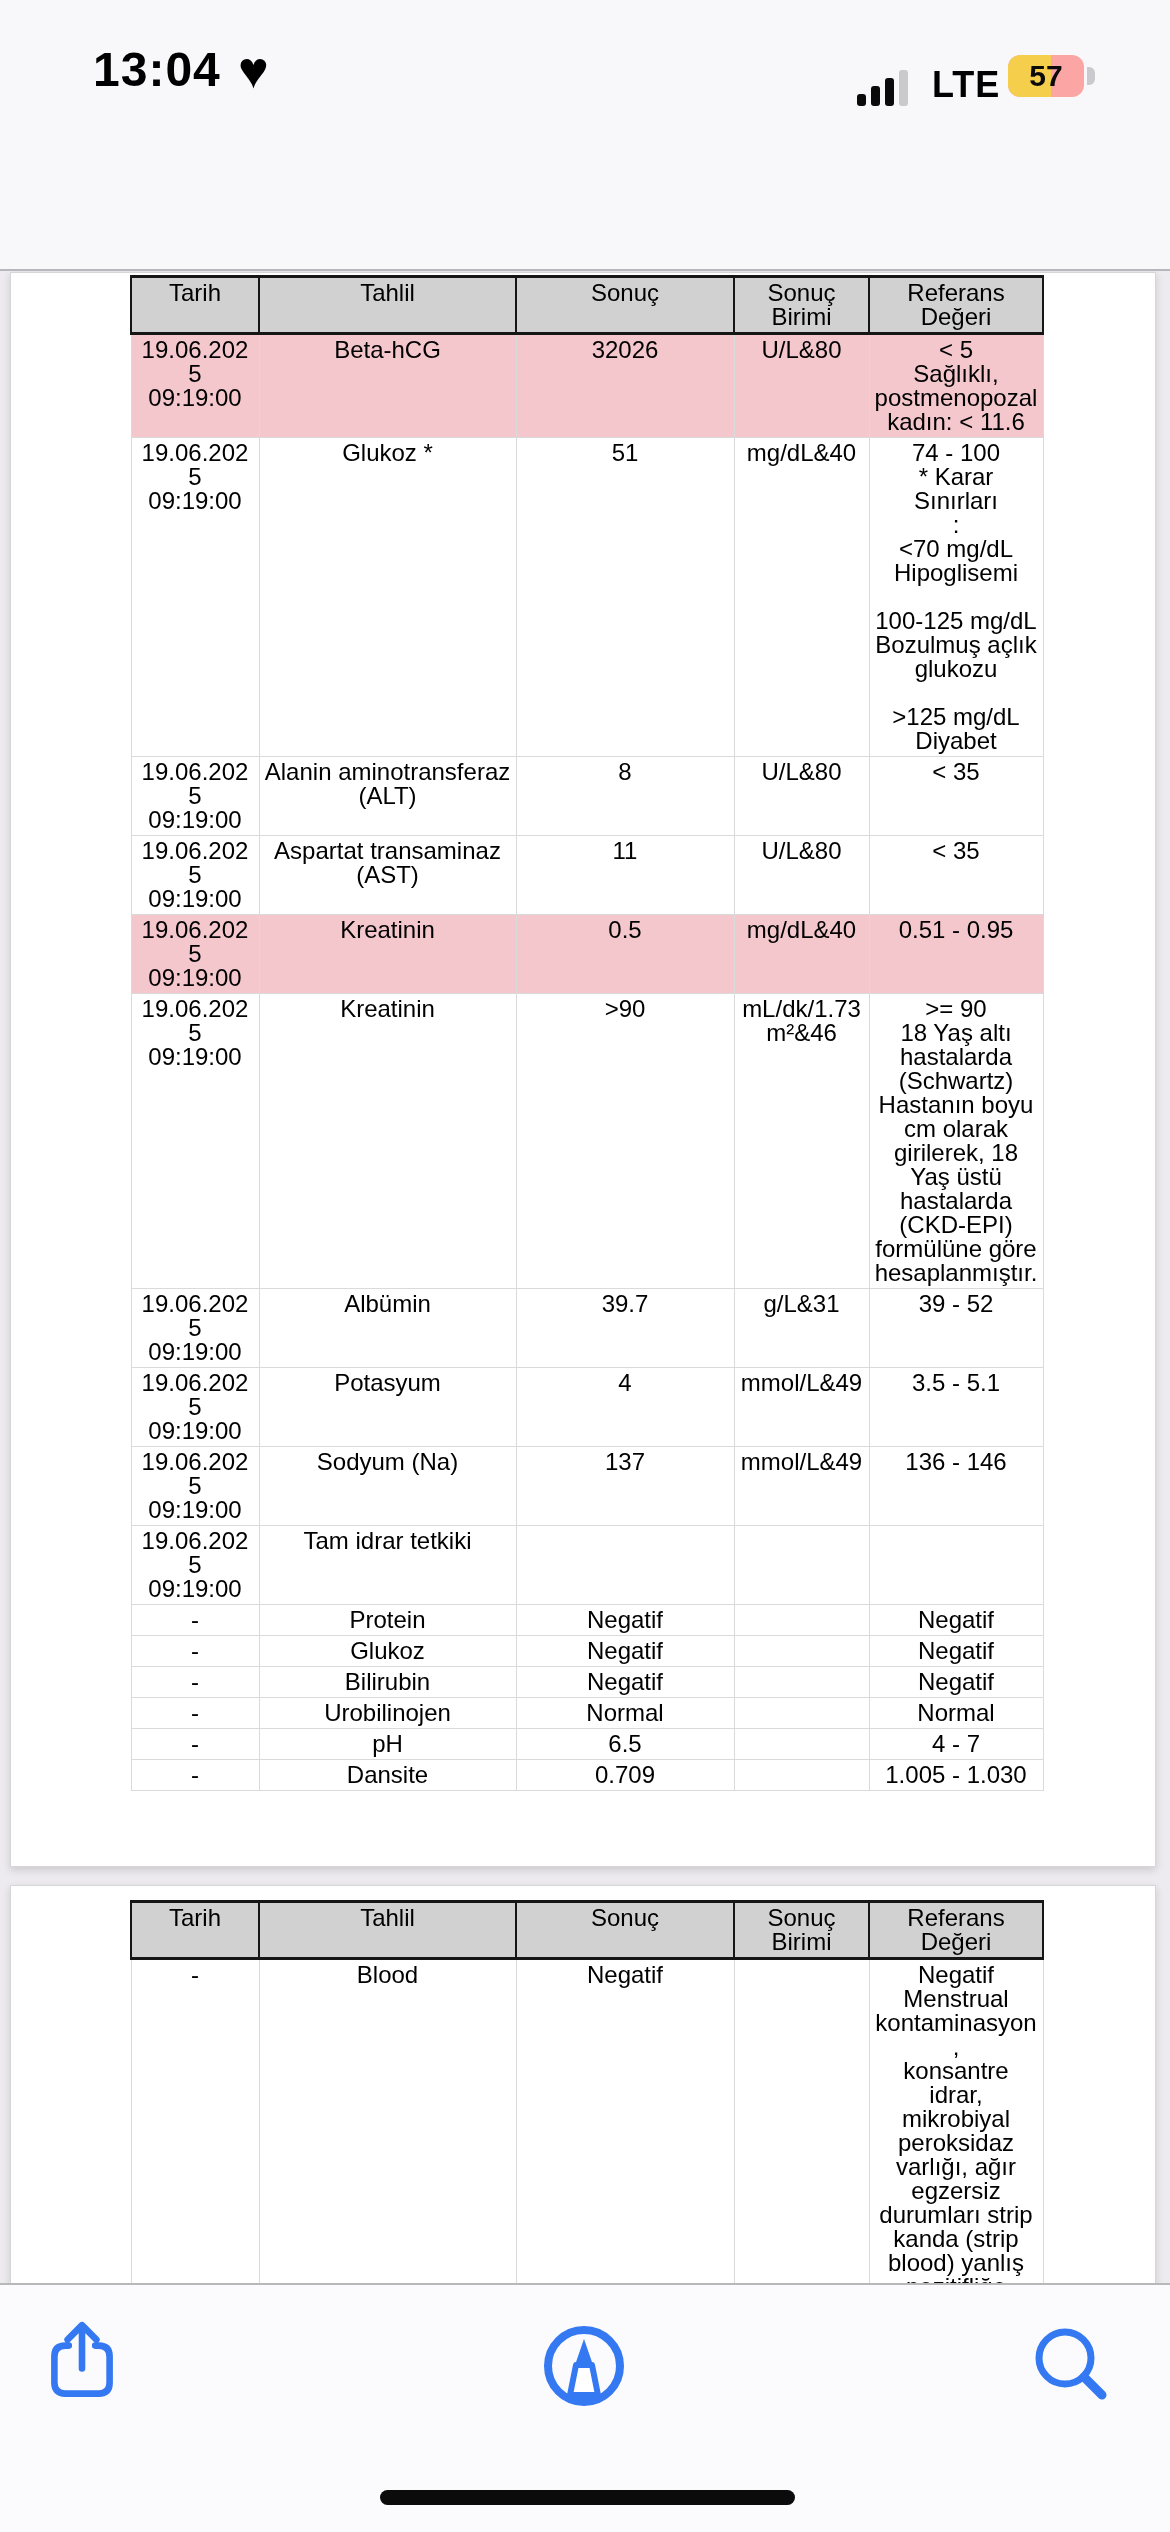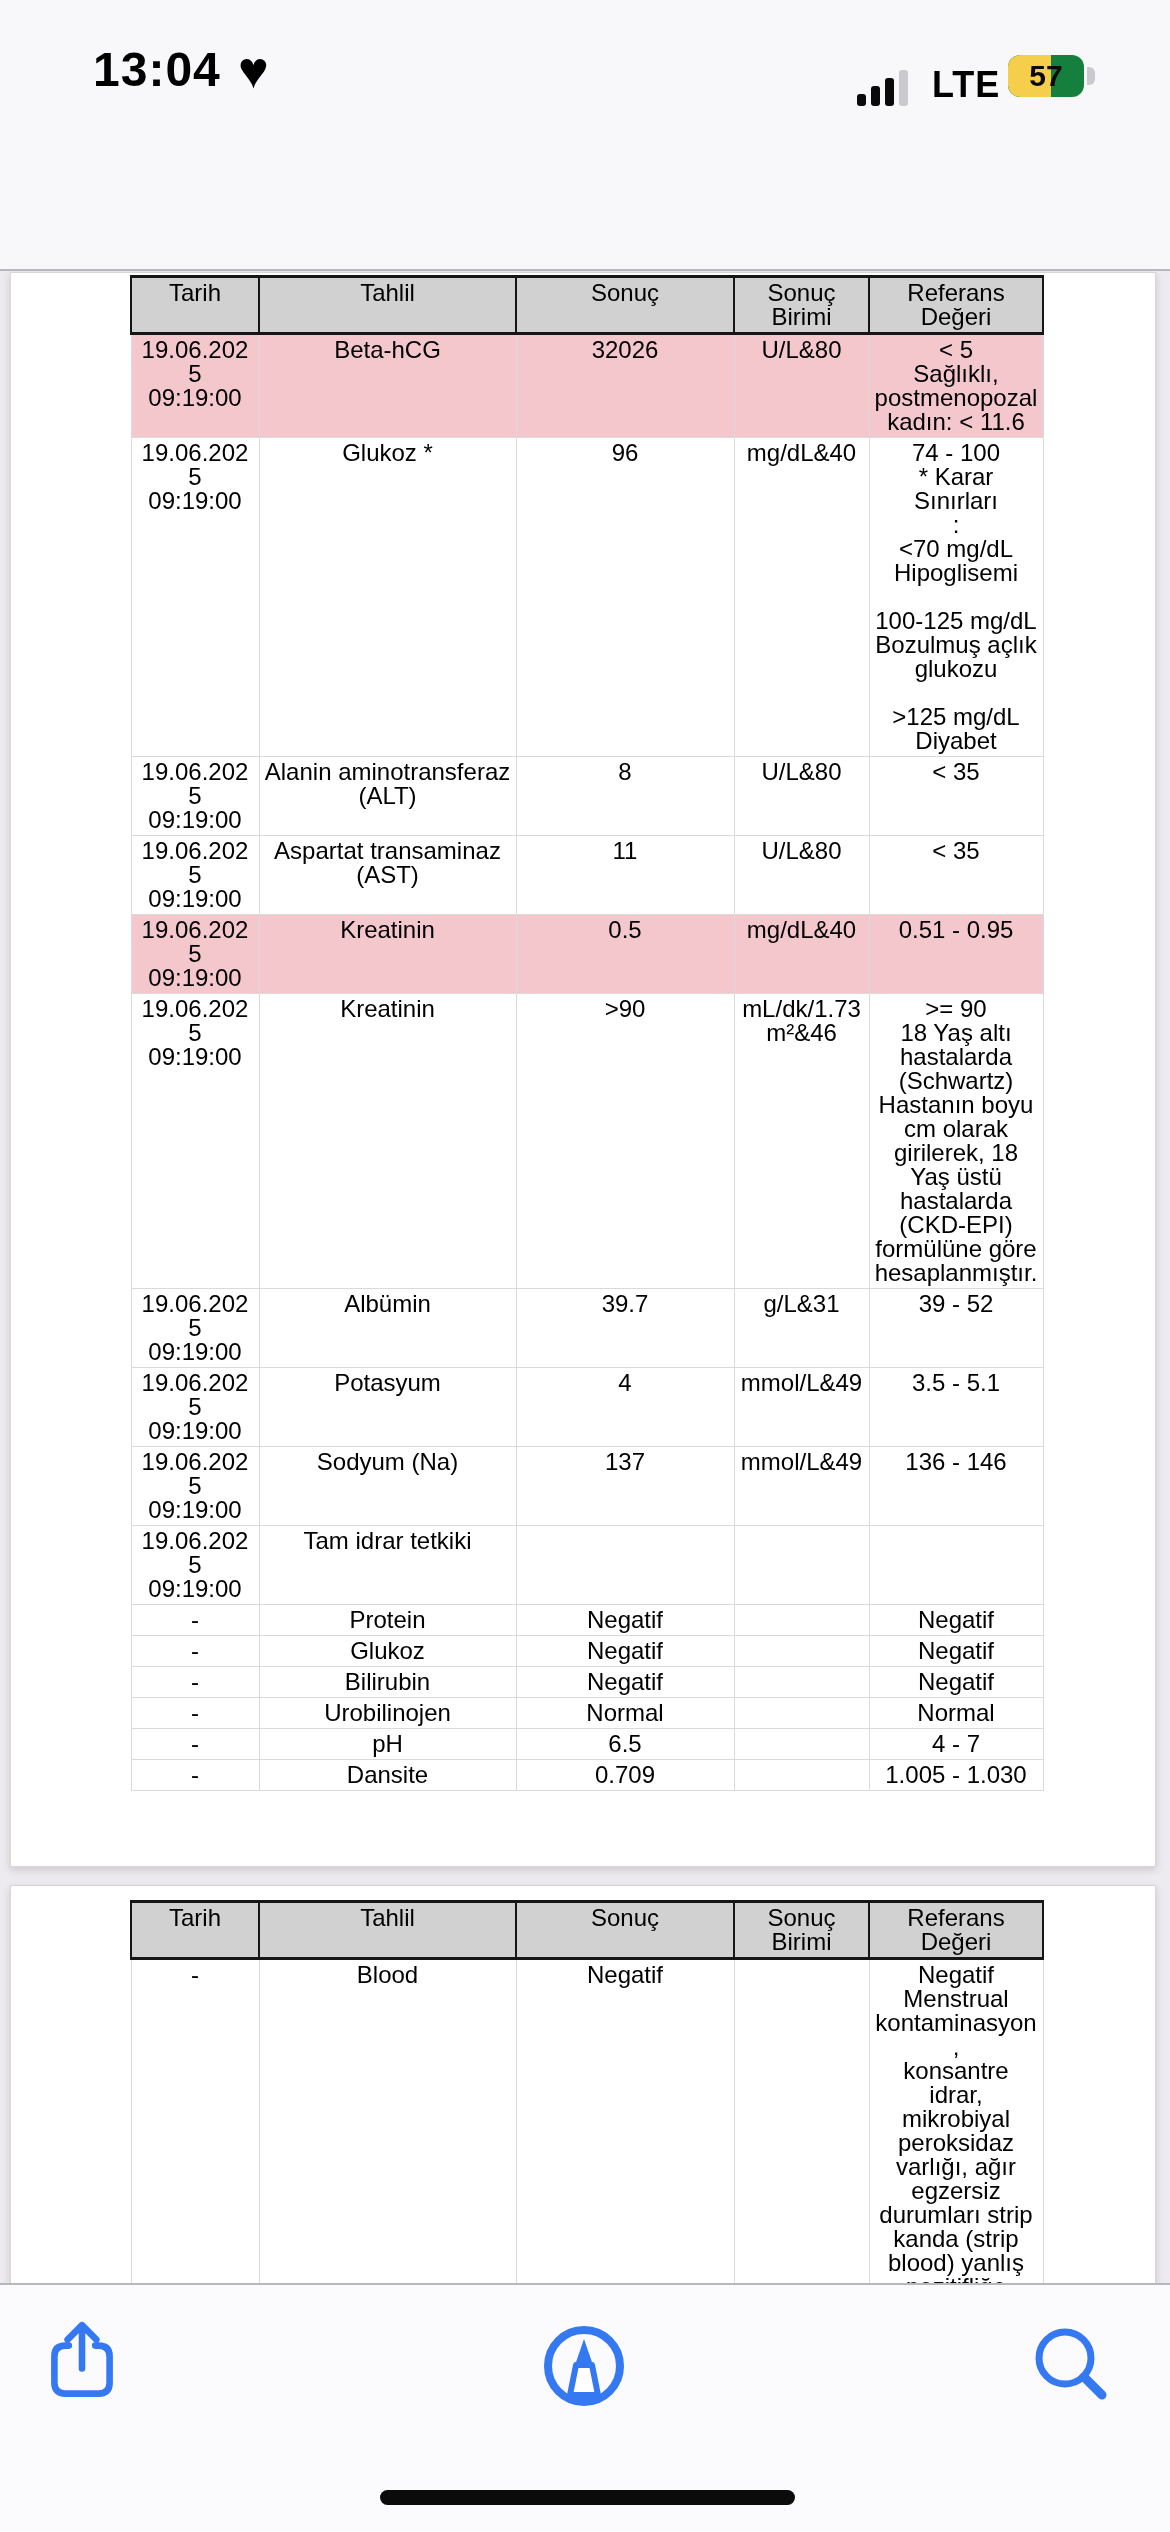--- a/index.html
+++ b/index.html
@@ -14,21 +14,21 @@
   .top-chrome{position:absolute;top:0;left:0;width:1170px;height:271px;background:#f8f7f9;z-index:30;padding-left:14px;}
   .hairline{position:absolute;left:0;width:100%;height:2px;background:#b8b7bc;}
   .statusbar{position:absolute;top:40px;left:0;width:100%;height:70px;}
   .time{position:absolute;left:93px;top:2px;font-size:48px;font-weight:700;letter-spacing:1px;}
   .heart{position:absolute;left:238px;top:2px;font-size:52px;line-height:56px;}
   .signal{position:absolute;left:857px;top:24px;display:flex;align-items:flex-end;gap:5px;height:42px;}
   .signal i{display:block;width:9px;border-radius:3px;background:#0a0a0a;}
   .signal i.b1{height:12px}.signal i.b2{height:20px}.signal i.b3{height:28px}
   .signal i.b4{height:36px;background:#c9c9ce;}
   .lte{position:absolute;left:932px;top:24px;font-size:36px;font-weight:700;letter-spacing:1px;}
-  .battery{position:absolute;left:1008px;top:15px;width:76px;height:42px;border-radius:12px;background:#15803d;overflow:hidden;}
+  .battery{position:absolute;left:1008px;top:15px;width:76px;height:42px;border-radius:12px;background:#fca5a5;overflow:hidden;}
   .battery .fill{position:absolute;left:0;top:0;height:100%;border-radius:12px 0 0 12px;}
   .battery .pct{position:absolute;left:0;top:0;width:100%;height:100%;display:flex;align-items:center;justify-content:center;font-size:30px;font-weight:700;color:#0a0a0a;}
   .battery-nub{position:absolute;left:1087px;top:27px;width:8px;height:18px;border-radius:0 6px 6px 0;background:#c9c9ce;}
   
   .navbar{position:absolute;top:110px;left:0;width:100%;height:160px;}
   .nav-center{position:absolute;left:50%;top:64px;transform:translateX(-50%);display:flex;align-items:center;gap:20px;}
   .nav-title{font-size:42px;font-weight:600;white-space:nowrap;}
   .chev-btn{width:54px;height:54px;border-radius:50%;background:#e4e3e7;display:flex;align-items:center;justify-content:center;}
   .done-btn{position:absolute;right:46px;top:64px;font-size:42px;font-weight:600;background:none;border:none;padding:0;cursor:pointer;}
   
@@ -106,21 +106,21 @@
               <td>U/L&amp;80</td>
               <td>&lt; 5
 Sağlıklı,
 postmenopozal
 kadın: &lt; 11.6</td>
             </tr>
             <tr>
               <td>19.06.2025
 09:19:00</td>
               <td>Glukoz *</td>
-              <td>96</td>
+              <td>51</td>
               <td>mg/dL&amp;40</td>
               <td>74 - 100
 * Karar Sınırları
 :
 &lt;70 mg/dL
 Hipoglisemi
 
 100-125 mg/dL
 Bozulmuş açlık
 glukozu

